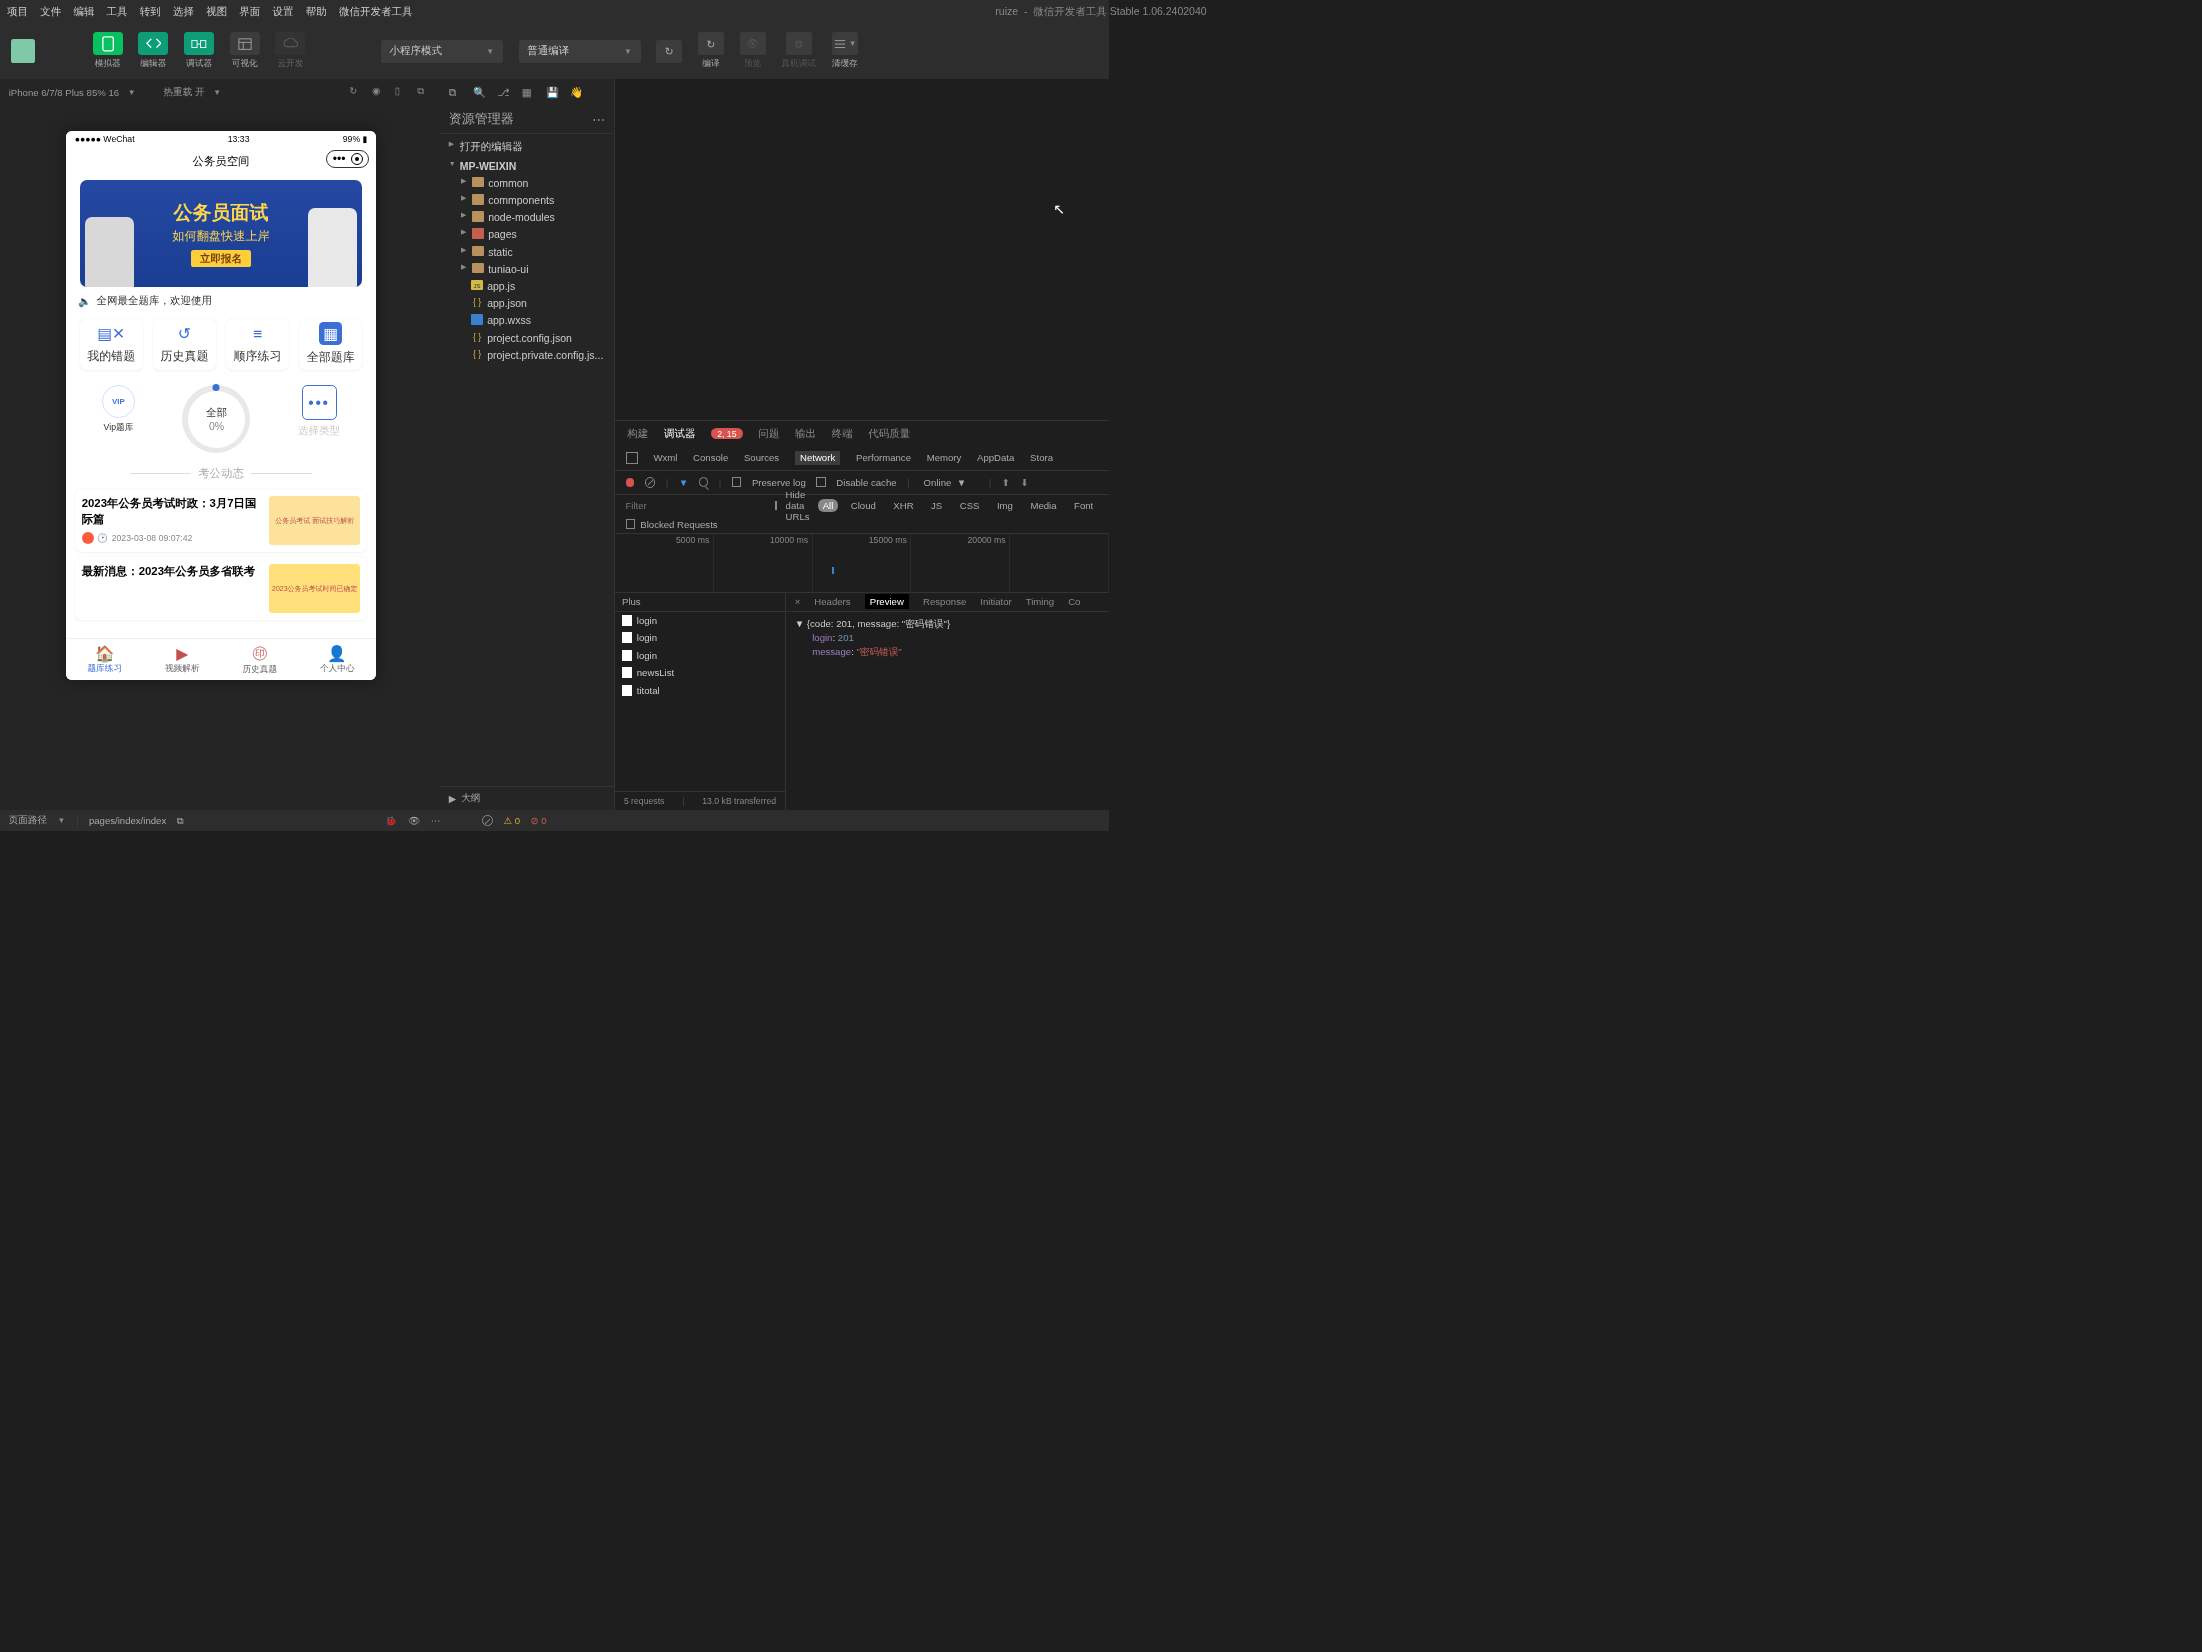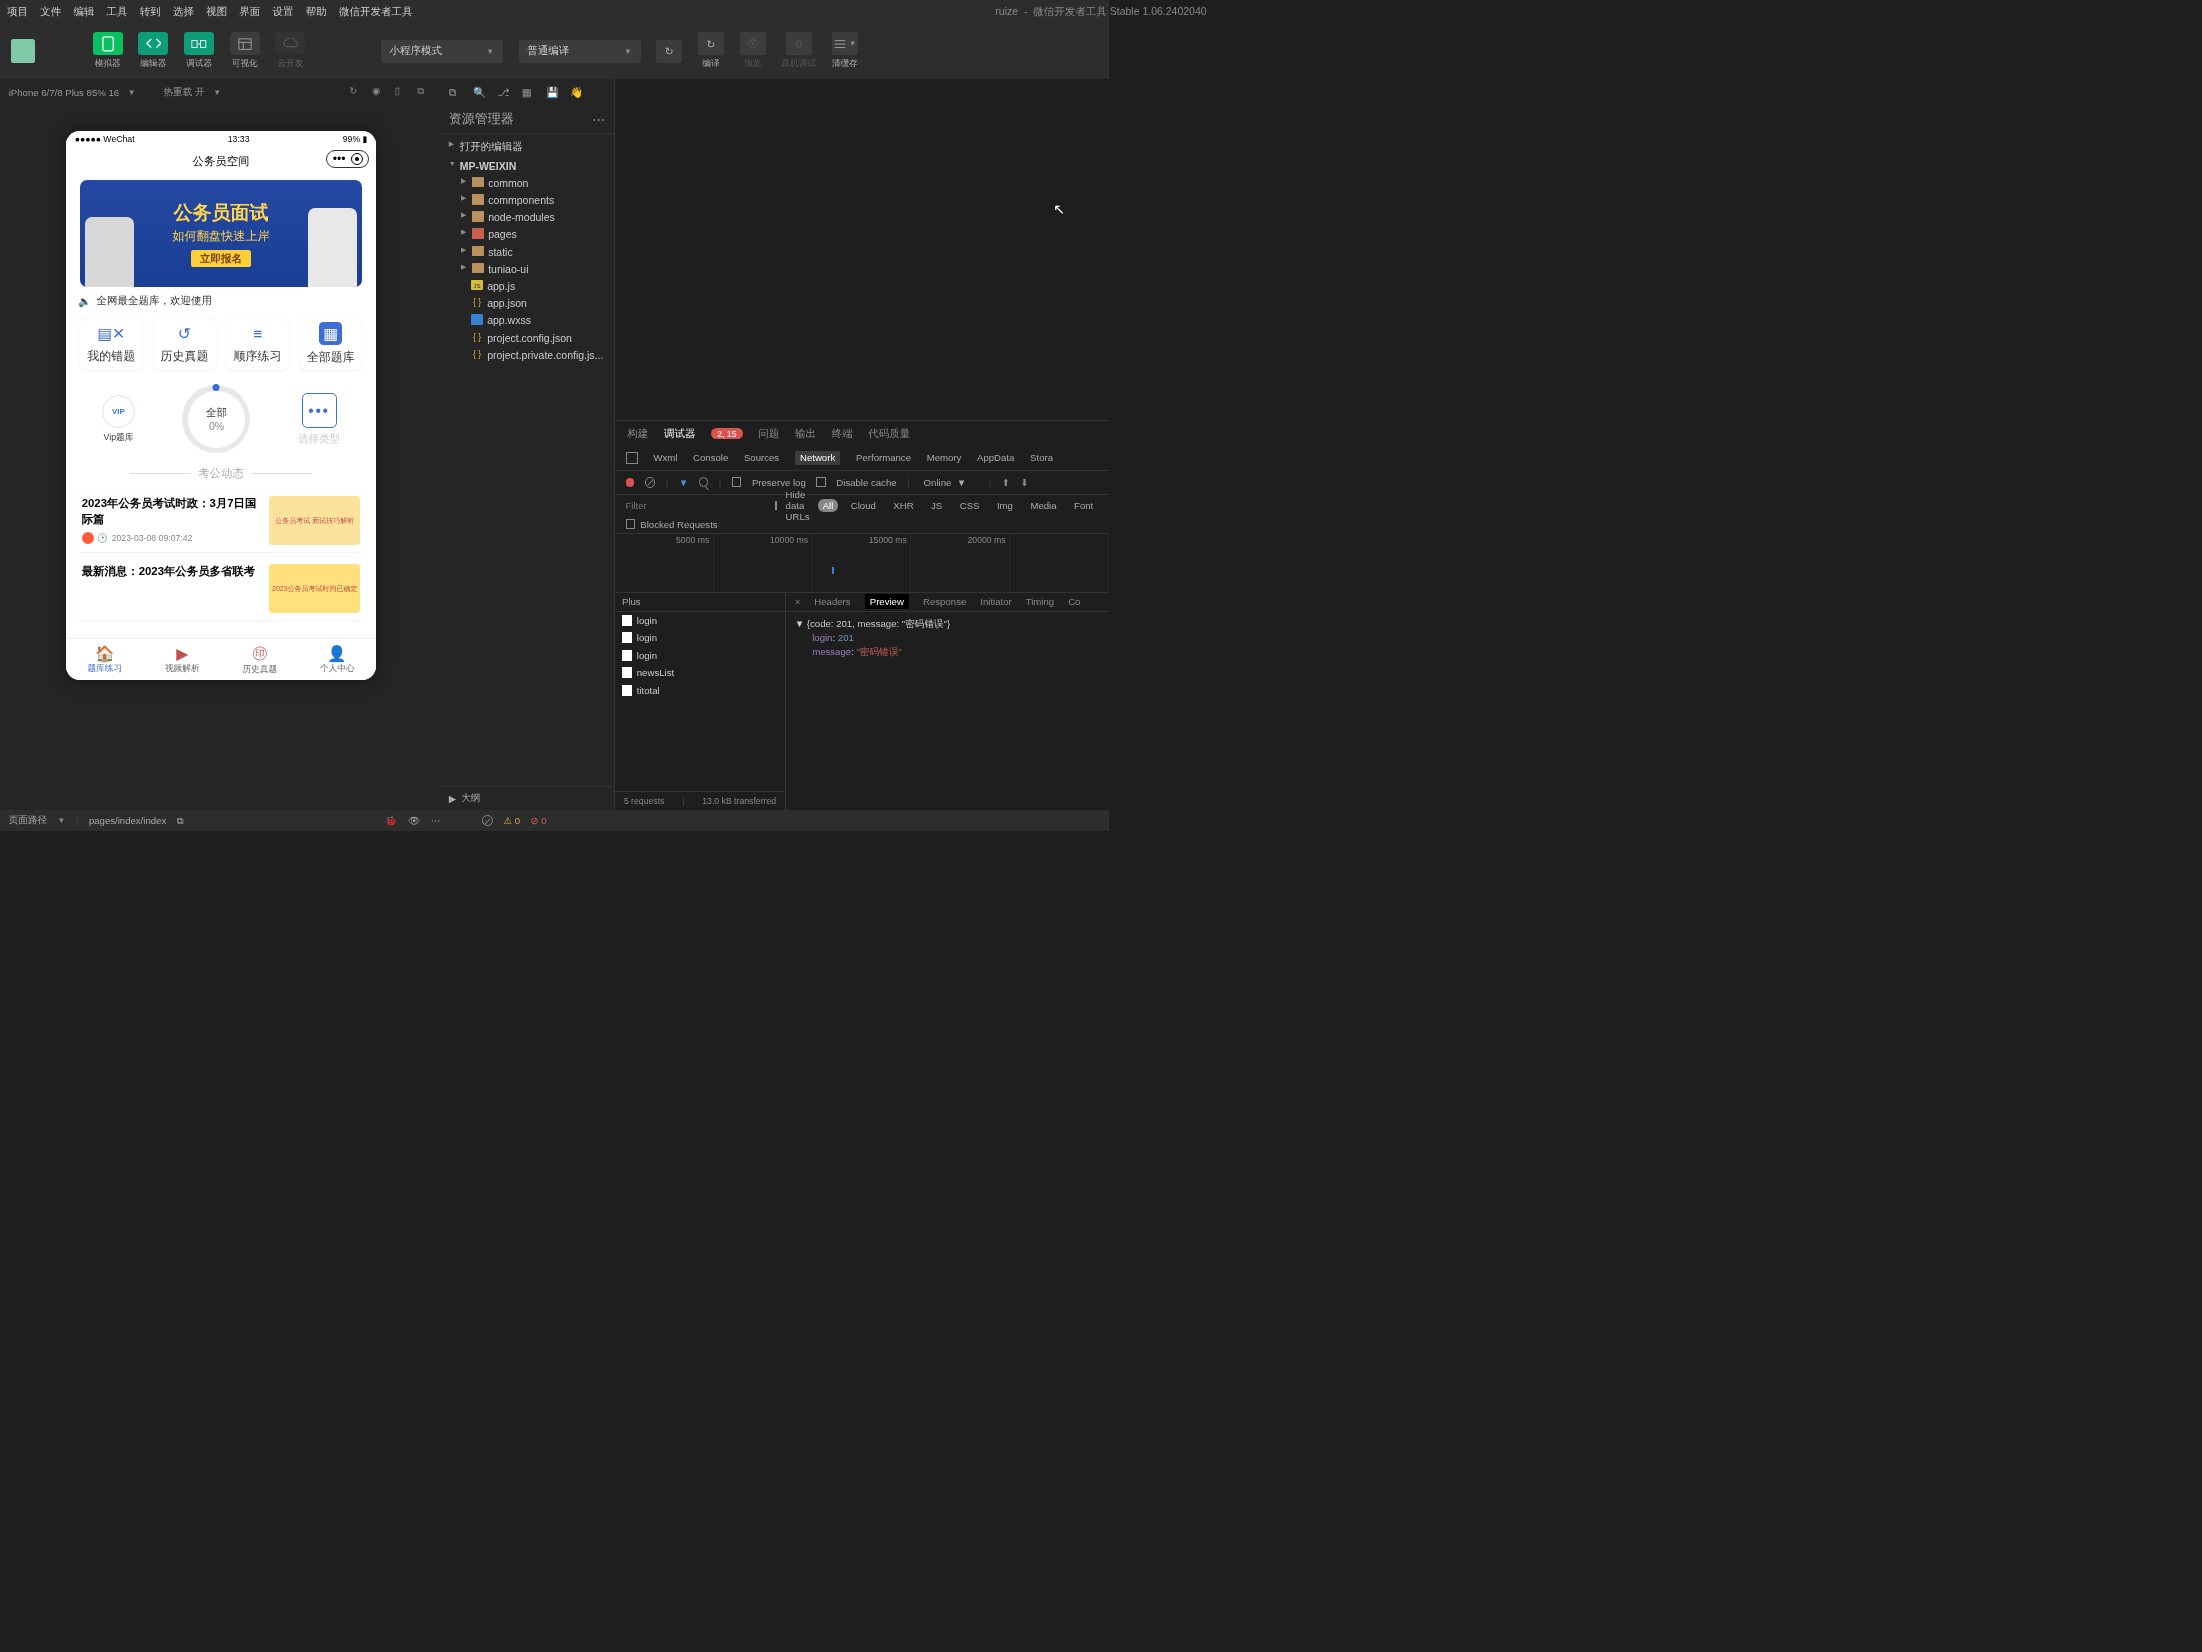--- a/index.html
+++ b/index.html
@@ -17,40 +17,40 @@
 .tool-btn.dark { background:#333; }
 .tool-label { font-size:8.7px; color:#aaa; }
 .sel { height:23px; background:#3c3c3c; color:#ccc; border:none; padding:0 8.7px; min-width:122px; border-radius:2.6px; display:flex; align-items:center; justify-content:space-between;}
 .tri { font-size:7.9px; color:#888; }
 .round-btn { width:26px; height:23px; background:#3c3c3c; border-radius:2.6px; display:flex; align-items:center; justify-content:center; color:#aaa; }
 .main { display:flex; height:calc(100% - 23px - 56px - 21px); }
 .sim-col { width:440px; background:#252525; position:relative; }
 .sim-hdr { height:26px; display:flex; align-items:center; padding:0 8.7px; gap:8.7px; font-size:9.6px; color:#999; }
 .sim-hdr .sp { flex:1; }
 .sim-ico { width:14px; height:14px; color:#888; }
-.phone { position:absolute; left:66px; top:52px; width:310px; height:549px; background:#fff; border-radius:14px; overflow:hidden; box-shadow:0 0 17.5px rgba(0,0,0,.4); }
+.phone { position:absolute; left:66px; top:52px; width:310px; height:549px; background:#fff; border-radius:6px; overflow:hidden; box-shadow:0 0 17.5px rgba(0,0,0,.4); }
 .statusbar { height:15.7px; display:flex; align-items:center; justify-content:space-between; padding:0 8.7px; font-size:8.7px; color:#000; background:#fff; }
 .app-hdr { height:30px; display:flex; align-items:center; justify-content:center; position:relative; background:#fff; color:#000; font-size:11.4px; font-weight:400; }
 .cap { position:absolute; right:7px; top:3.5px; display:flex; align-items:center; background:#fff; border:0.9px solid #333; border-radius:12.2px; padding:1.7px 5.2px; gap:5.2px; }
 .cap .dot3 { font-size:12.2px; line-height:1; }
 .cap .ring { width:12.2px; height:12.2px; border:1.7px solid #000; border-radius:50%; display:flex; align-items:center; justify-content:center; }
 .cap .ring::after { content:""; width:4.4px; height:4.4px; background:#000; border-radius:50%; }
 .banner { margin:3.5px 14px; height:107px; border-radius:7px; background:linear-gradient(180deg,#2548a3,#1a3e92); display:flex; align-items:center; justify-content:center; flex-direction:column; position:relative; overflow:hidden; }
 .banner .t1 { color:#ffd54a; font-size:19px; font-weight:700; }
 .banner .t2 { color:#ffd54a; font-size:12.2px; margin-top:1.7px; }
 .banner .btn { margin-top:5.2px; background:#ffcf3a; color:#7a3f12; font-size:10.5px; padding:1.7px 8.7px; border-radius:2.6px; font-weight:600; }
 .banner .pl { position:absolute; left:5.2px; bottom:0; width:49px; height:70px; background:#d8d8d8; border-radius:7px 7px 0 0; }
 .banner .pr { position:absolute; right:5.2px; bottom:0; width:49px; height:79px; background:#e8e8e8; border-radius:7px 7px 0 0; }
 .notice { display:flex; align-items:center; gap:5.2px; padding:3.5px 12.2px; color:#333; font-size:10.5px; }
 .grid4 { display:flex; justify-content:space-around; padding:7px 8.7px 10.5px; }
 .gtile { width:63px; height:51px; background:#fff; border-radius:7px; box-shadow:0 0.9px 2.6px rgba(0,0,0,.07); display:flex; flex-direction:column; align-items:center; justify-content:center; gap:3.5px; }
 .gtile .gi { width:21px; height:21px; color:#3b6fd6; display:flex; align-items:center; justify-content:center; font-size:15.7px; }
 .gtile.last .gi { width:23px; height:23px; background:#3b6fd6; border-radius:4.4px; color:#fff; }
 .gtile .gl { font-size:12px; color:#333; }
-.row3 { display:flex; justify-content:space-around; align-items:center; padding:5.2px 12.2px 8.7px; }
+.row3 { display:flex; justify-content:space-around; align-items:flex-start; padding:5.2px 12.2px 8.7px; }
 .vip { display:flex; flex-direction:column; align-items:center; gap:3.5px; }
 .vip .vc { width:33px; height:33px; border-radius:50%; border:0.9px solid #cfe0ff; display:flex; align-items:center; justify-content:center; color:#3a72e3; font-size:7.9px; font-weight:700; }
 .vip .vl { font-size:8.7px; color:#333; }
 .prog { width:68px; height:68px; position:relative; display:flex; flex-direction:column; align-items:center; justify-content:center; }
 .prog .ring2 { position:absolute; inset:0; border-radius:50%; background:conic-gradient(#3b6fd6 0deg,#e8e8e8 2deg); }
 .prog .ring2::after { content:""; position:absolute; inset:5.2px; background:#fff; border-radius:50%; }
 .prog .dotb { position:absolute; top:-1.7px; left:50%; transform:translateX(-50%); width:7px; height:7px; background:#3b6fd6; border-radius:50%; z-index:2; }
 .prog .pt { position:relative; z-index:2; color:#333; font-size:10.5px; }
 .sel3 { display:flex; flex-direction:column; align-items:center; gap:3.5px; }
 .sel3 .sb { width:35px; height:35px; border:1.3px solid #3b6fd6; border-radius:5.2px; display:flex; align-items:center; justify-content:center; color:#3b6fd6; font-size:15.7px; letter-spacing:1.7px; }

